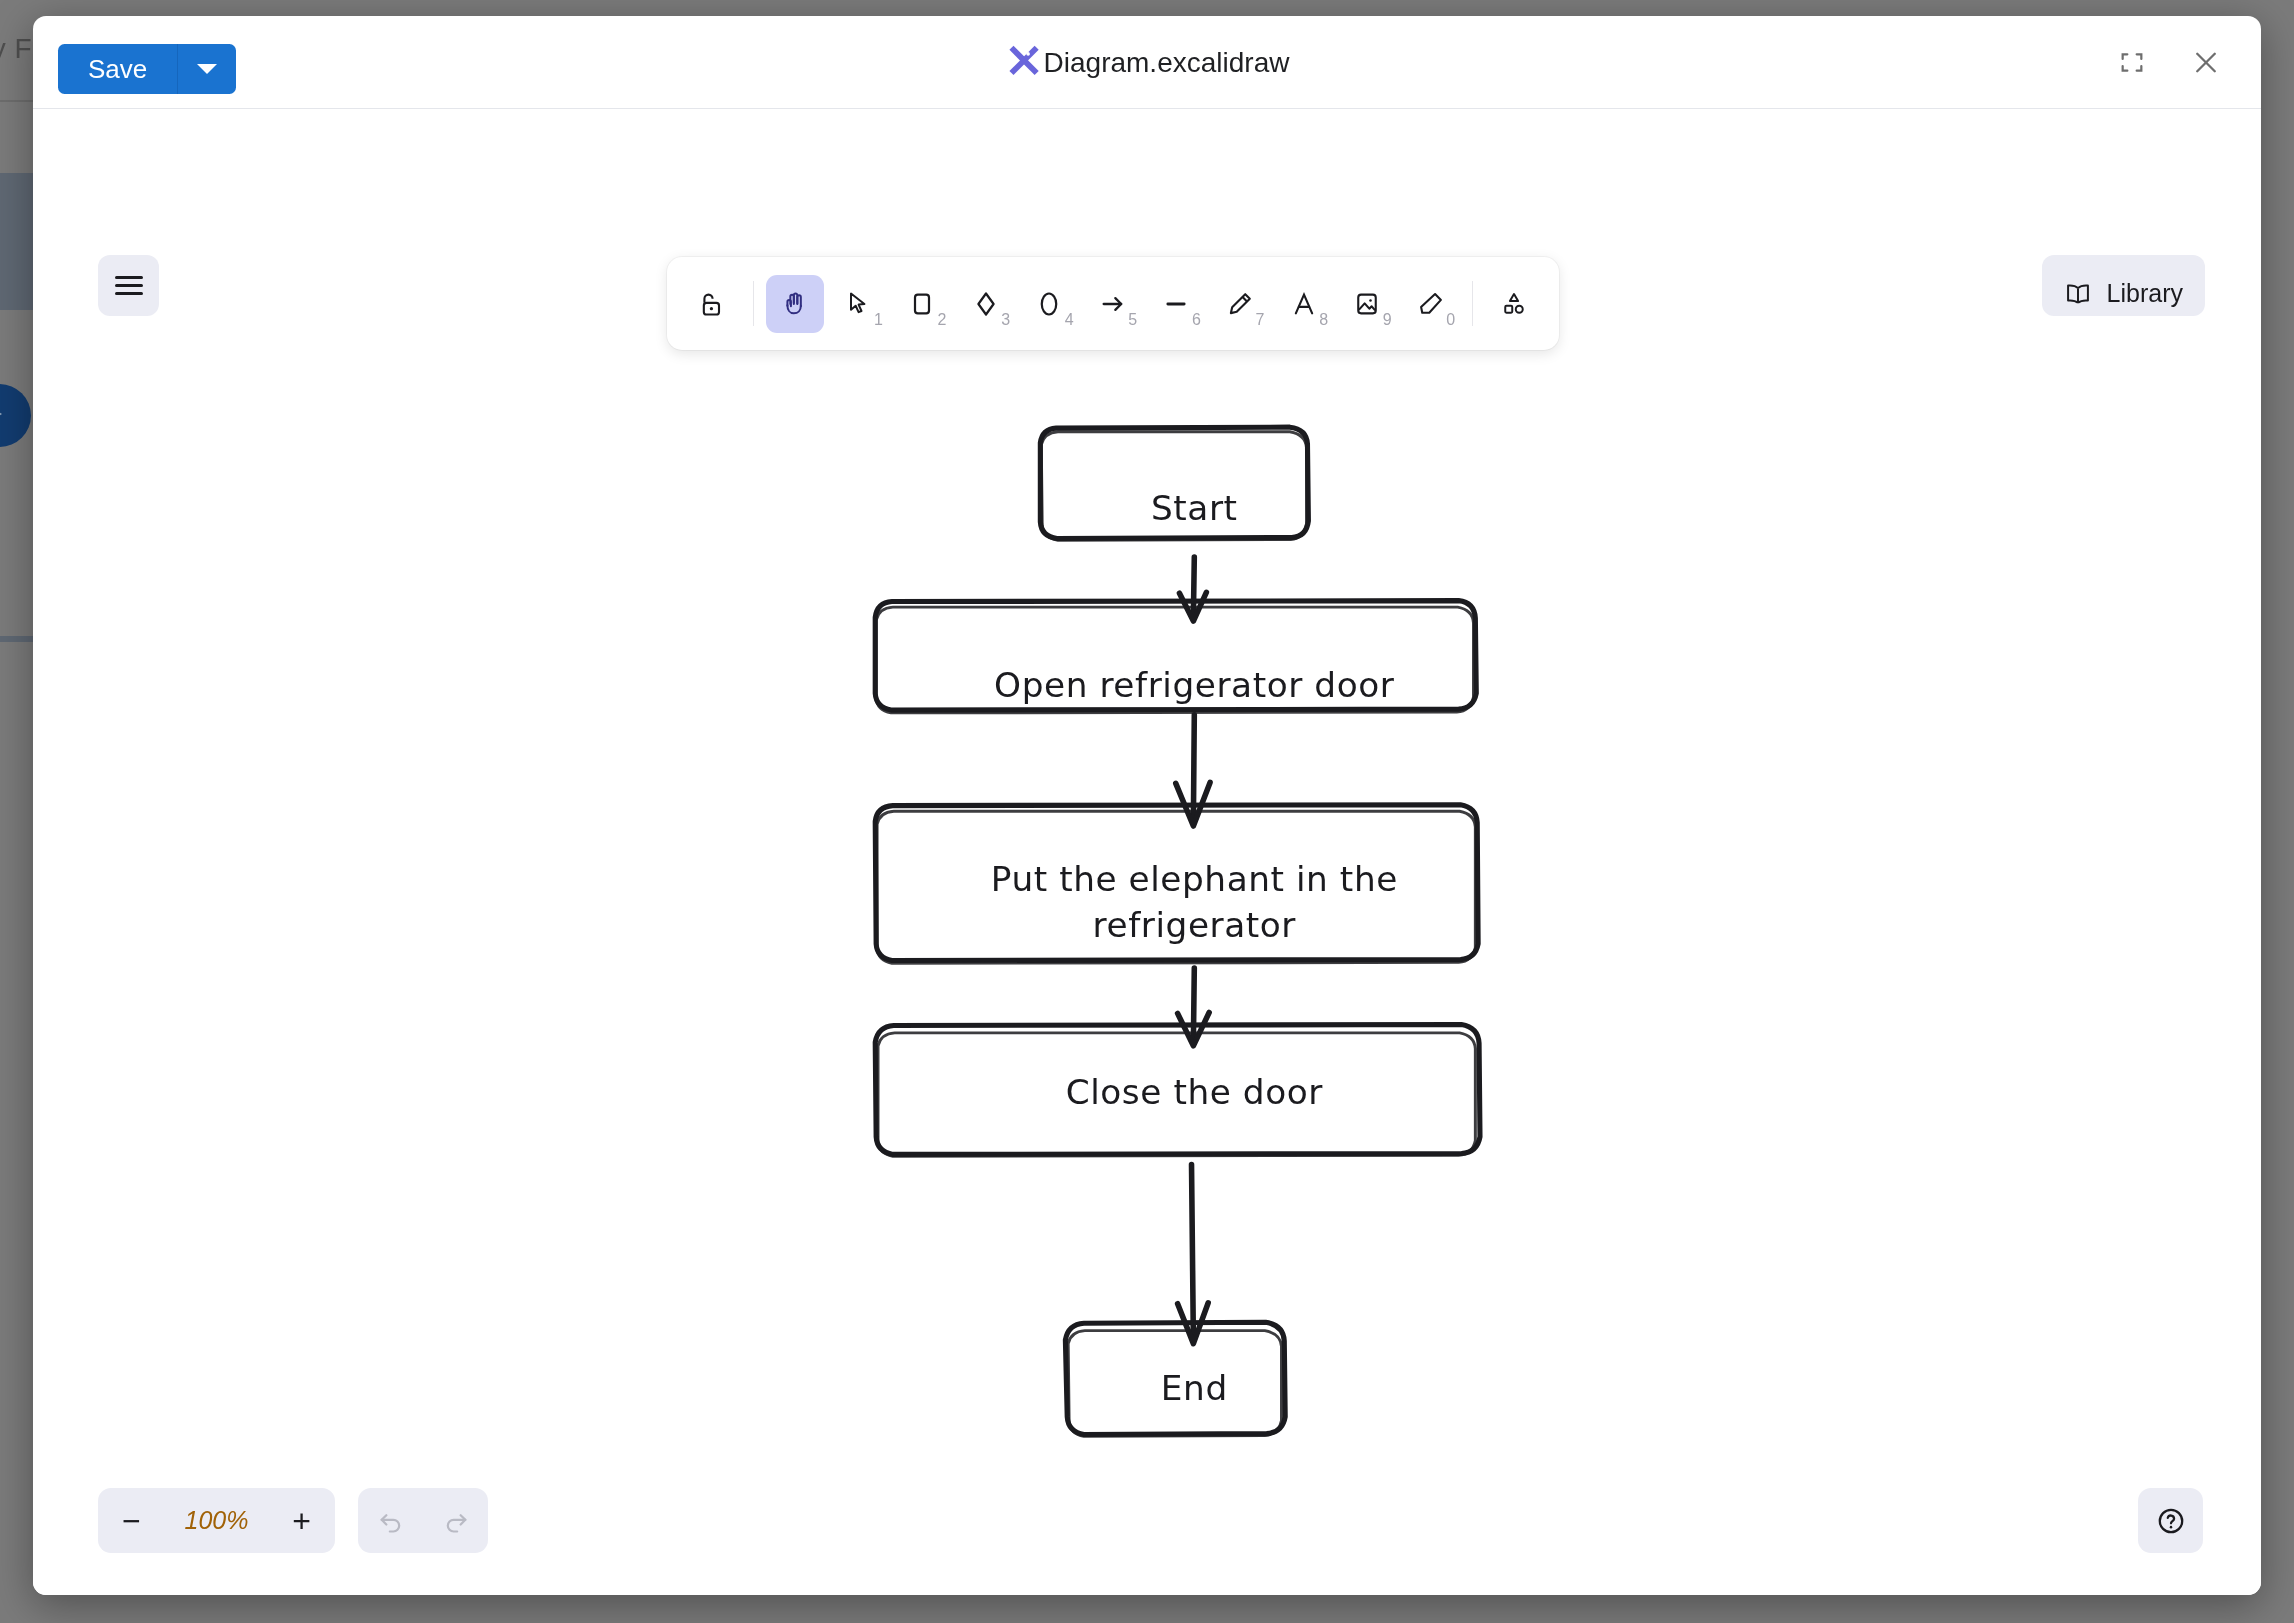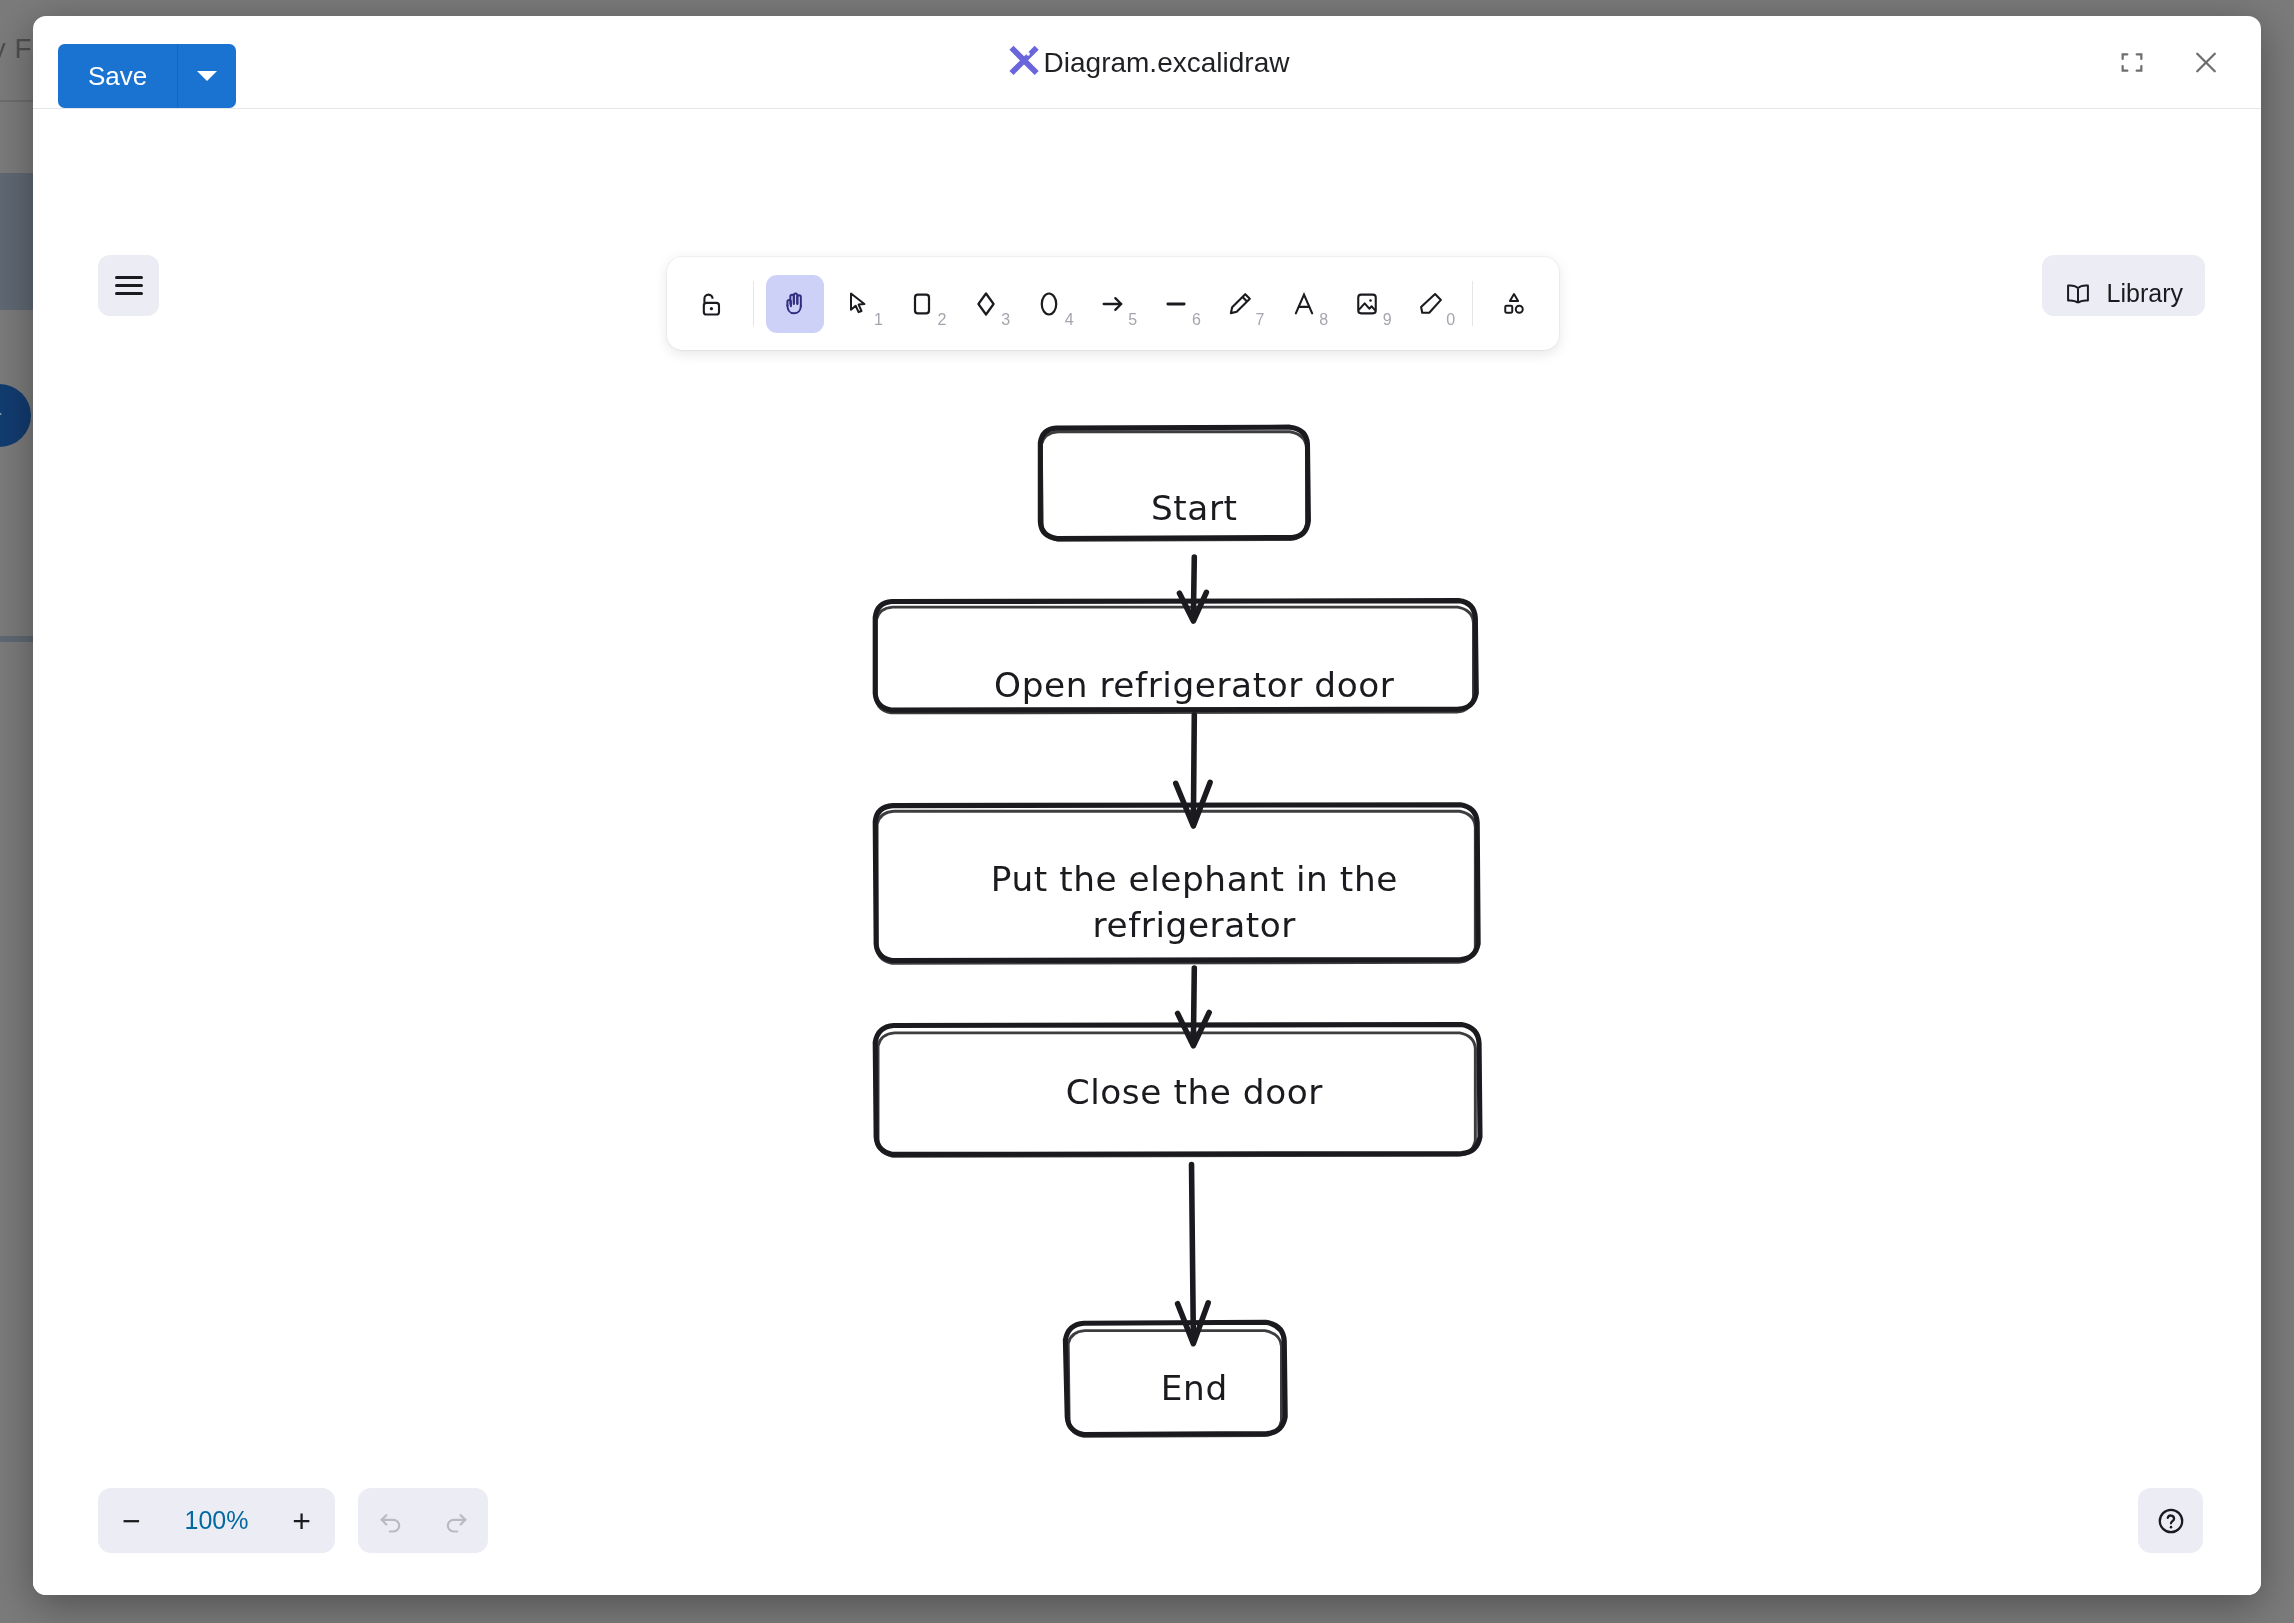--- a/index.html
+++ b/index.html
@@ -57,21 +57,21 @@
   
   #titlebar {
     position: relative;
     height: 93px; flex: 0 0 93px;
     border-bottom: 0.9px solid #e4e6eb;
     display: flex; align-items: center;
   }
   #save-group {
     position: absolute; left: 25px; top: 28px;
     display: flex; align-items: stretch;
-    height: 64px; border-radius: 6.5px; overflow: hidden;
+    height: 50px; border-radius: 6.5px; overflow: hidden;
     background: #1a73d0;
   }
   #save-button {
     display: flex; align-items: center; justify-content: center;
     padding: 0 30px;
     color: #fff; font-size: 26px; font-weight: 400;
     cursor: pointer;
     border-right: 1.9px solid #1566bd;
   }
   #save-dropdown {
@@ -178,21 +178,21 @@
     position: absolute; left: 65px; bottom: 42px;
     height: 65px; width: 237px;
     background: #ebecf4; border-radius: 13px;
     display: flex; align-items: center; justify-content: space-between;
     padding: 0 24px;
   }
   .zoom-btn {
     font-size: 32px; color: #1b1b1f; cursor: pointer; line-height: 1;
     user-select: none;
   }
-  #zoom-value { font-size: 25px; color: #0369a1; }
+  #zoom-value { font-size: 25px; color: #a16207; font-style: italic; }
   #history-island {
     position: absolute; left: 325px; bottom: 42px;
     height: 65px; width: 130px;
     background: #ebecf4; border-radius: 13px;
     display: flex; align-items: center; justify-content: space-around;
   }
   .hist-btn {
     width: 43px; height: 43px;
     display: flex; align-items: center; justify-content: center;
     color: #b9bac4; cursor: pointer;

